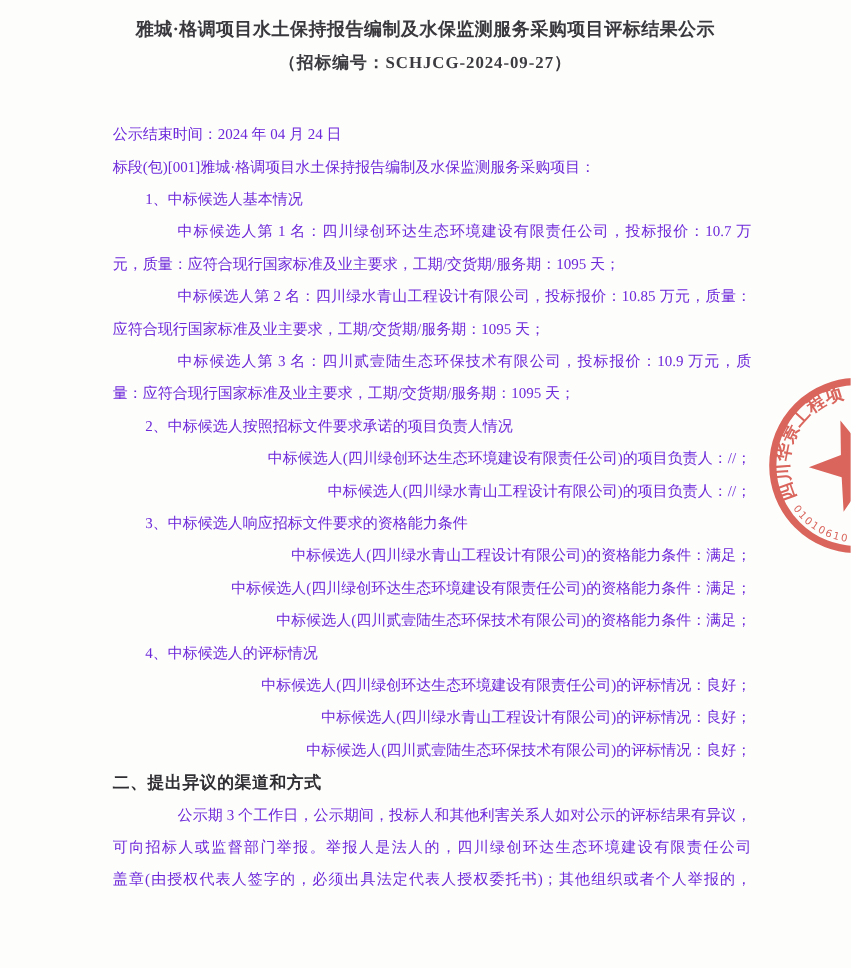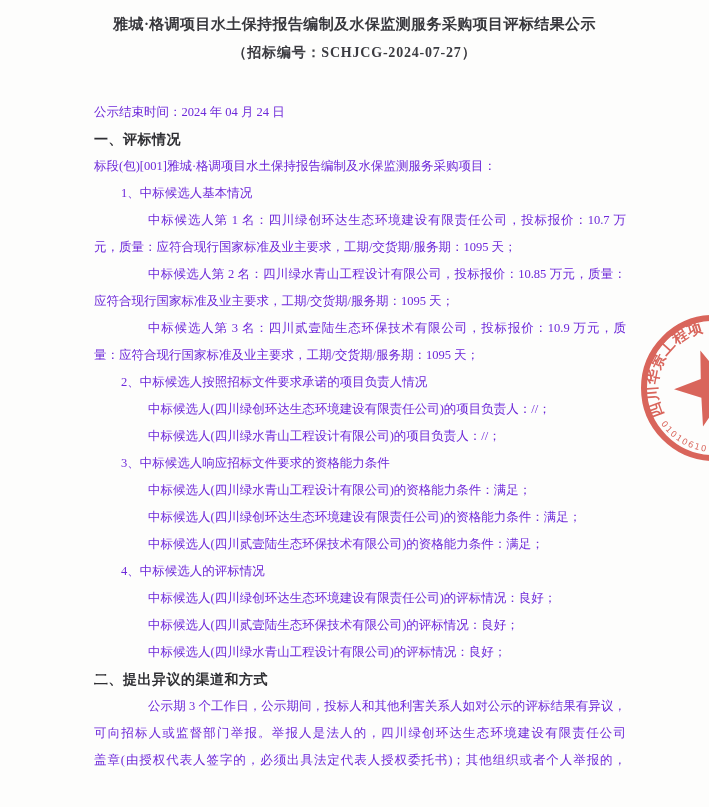--- a/index.html
+++ b/index.html
@@ -41,65 +41,64 @@
     color: #6d28d9;
   }
   .hd {
     font-family: "Liberation Sans", "DejaVu Sans", sans-serif;
     font-weight: bold;
     font-size: 14px;
     color: #2f2f33;
     letter-spacing: 0.5px;
   }
   .i1 { padding-left: 27px; }
-  .i2 { padding-left: 54px; }
+  .i2 { padding-left: 54px; text-align: right; }
   .j {
     white-space: normal;
     text-align: justify;
     text-align-last: justify;
     overflow: hidden;
     height: 27px;
   }
   .seal {
     position: absolute; left: 594px; top: 268px;
     width: 240px; height: 240px;
     opacity: 0.85;
     filter: blur(0.3px);
   }
 </style>
 </head>
 <body>
 
 <div class="page">
 
   <div class="doc-title">雅城·格调项目水土保持报告编制及水保监测服务采购项目评标结果公示</div>
-  <div class="doc-subtitle">（招标编号：SCHJCG-2024-07-27）</div>
+  <div class="doc-subtitle">（招标编号：SCHJCG-2024-09-27）</div>
 
   <div class="content">
     <div class="ln">公示结束时间：2024 年 04 月 24 日</div>
-    <div class="ln hd">一、评标情况</div>
     <div class="ln">标段(包)[001]雅城·格调项目水土保持报告编制及水保监测服务采购项目：</div>
     <div class="ln i1">1、中标候选人基本情况</div>
     <div class="ln i2 j">中标候选人第 1 名：四川绿创环达生态环境建设有限责任公司，投标报价：10.7 万</div>
     <div class="ln">元，质量：应符合现行国家标准及业主要求，工期/交货期/服务期：1095 天；</div>
     <div class="ln i2 j">中标候选人第 2 名：四川绿水青山工程设计有限公司，投标报价：10.85 万元，质量：</div>
     <div class="ln">应符合现行国家标准及业主要求，工期/交货期/服务期：1095 天；</div>
     <div class="ln i2 j">中标候选人第 3 名：四川贰壹陆生态环保技术有限公司，投标报价：10.9 万元，质</div>
     <div class="ln">量：应符合现行国家标准及业主要求，工期/交货期/服务期：1095 天；</div>
     <div class="ln i1">2、中标候选人按照招标文件要求承诺的项目负责人情况</div>
     <div class="ln i2">中标候选人(四川绿创环达生态环境建设有限责任公司)的项目负责人：//；</div>
     <div class="ln i2">中标候选人(四川绿水青山工程设计有限公司)的项目负责人：//；</div>
     <div class="ln i1">3、中标候选人响应招标文件要求的资格能力条件</div>
     <div class="ln i2">中标候选人(四川绿水青山工程设计有限公司)的资格能力条件：满足；</div>
     <div class="ln i2">中标候选人(四川绿创环达生态环境建设有限责任公司)的资格能力条件：满足；</div>
     <div class="ln i2">中标候选人(四川贰壹陆生态环保技术有限公司)的资格能力条件：满足；</div>
     <div class="ln i1">4、中标候选人的评标情况</div>
     <div class="ln i2">中标候选人(四川绿创环达生态环境建设有限责任公司)的评标情况：良好；</div>
+    <div class="ln i2">中标候选人(四川绿水青山工程设计有限公司)的评标情况：良好；</div>
     <div class="ln i2">中标候选人(四川贰壹陆生态环保技术有限公司)的评标情况：良好；</div>
-    <div class="ln i2">中标候选人(四川绿水青山工程设计有限公司)的评标情况：良好；</div>
     <div class="ln hd">二、提出异议的渠道和方式</div>
     <div class="ln i2 j">公示期 3 个工作日，公示期间，投标人和其他利害关系人如对公示的评标结果有异议，</div>
     <div class="ln j">可向招标人或监督部门举报。举报人是法人的，四川绿创环达生态环境建设有限责任公司</div>
     <div class="ln j">盖章(由授权代表人签字的，必须出具法定代表人授权委托书)；其他组织或者个人举报的，</div>
   </div>
 
   <svg class="seal" viewBox="0 0 240 240" xmlns="http://www.w3.org/2000/svg">
     <defs>
       <path id="arcTextPath" d="M 69.7,146.8 A 57,57 0 0 1 108.1,64.3" fill="none"></path>
       <path id="serialPath" d="M 66.9,155.8 A 64,64 0 0 0 117.8,184" fill="none"></path>

